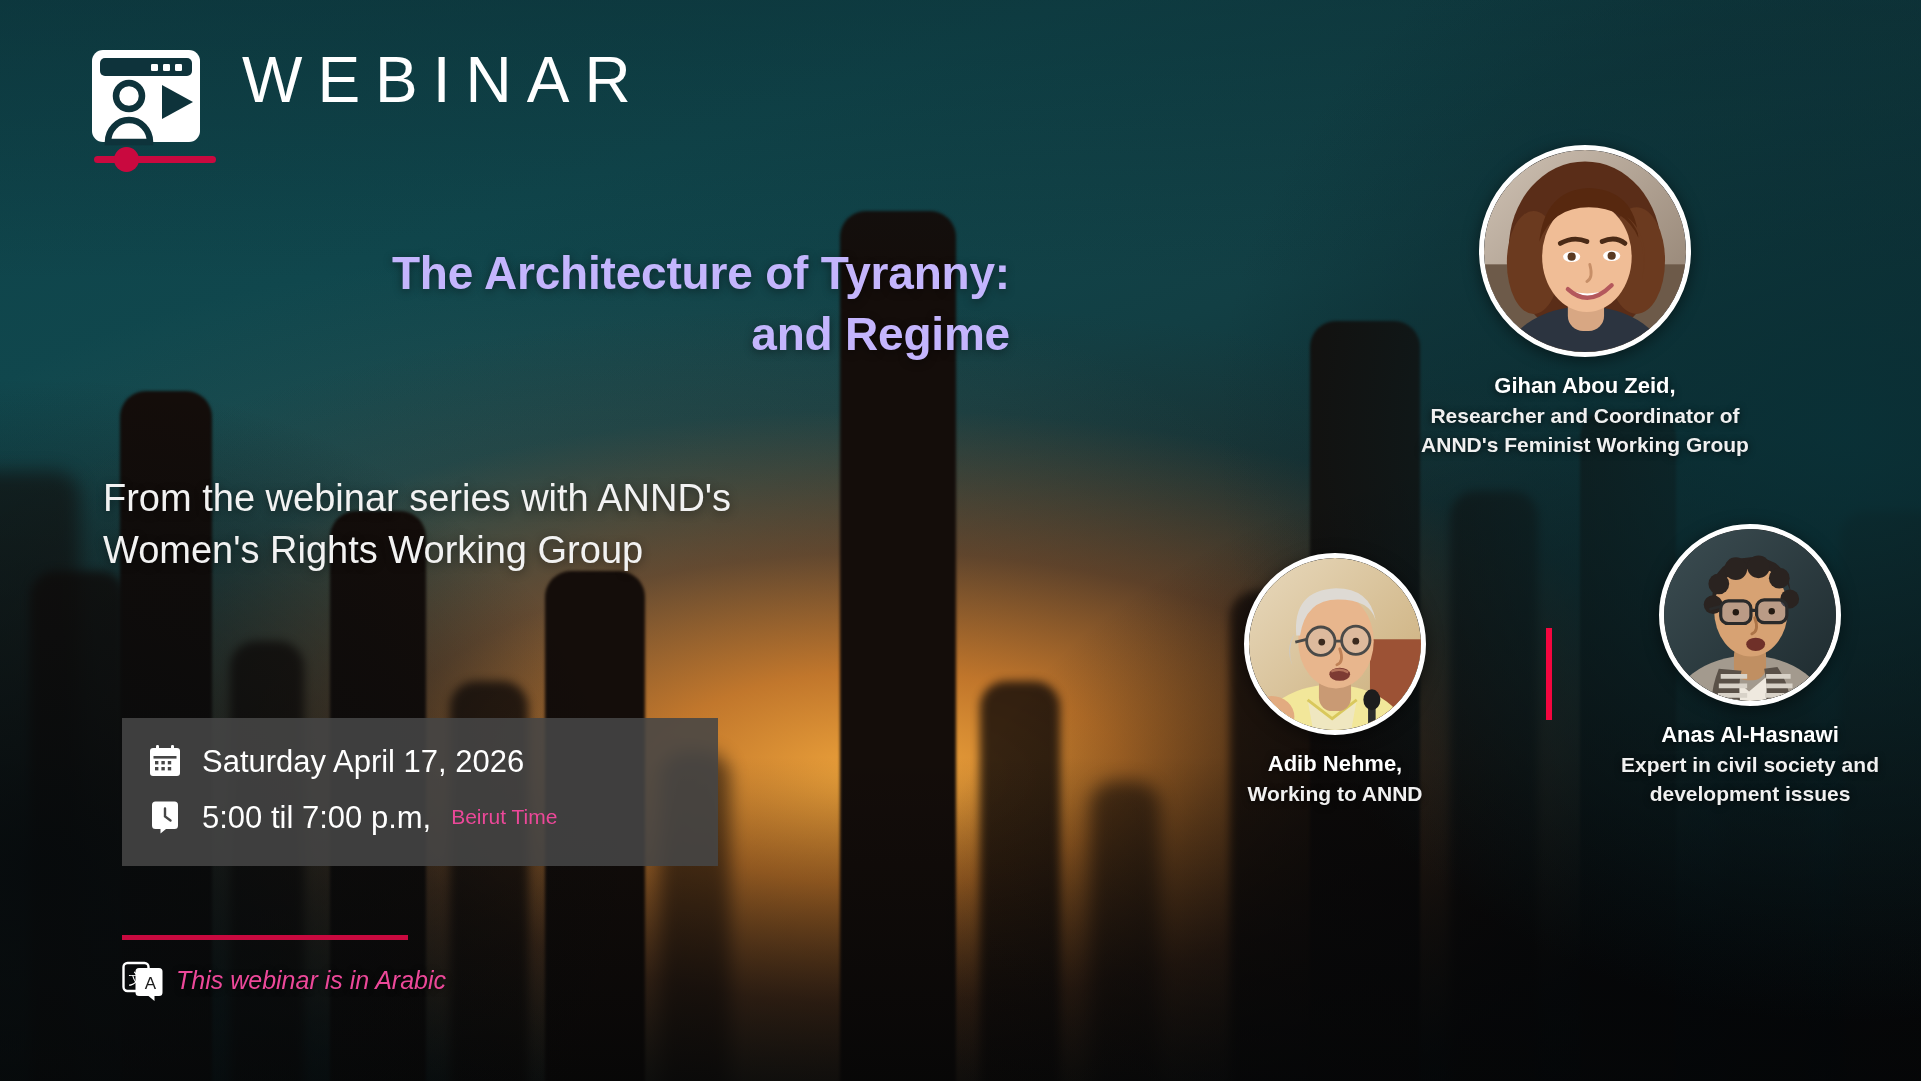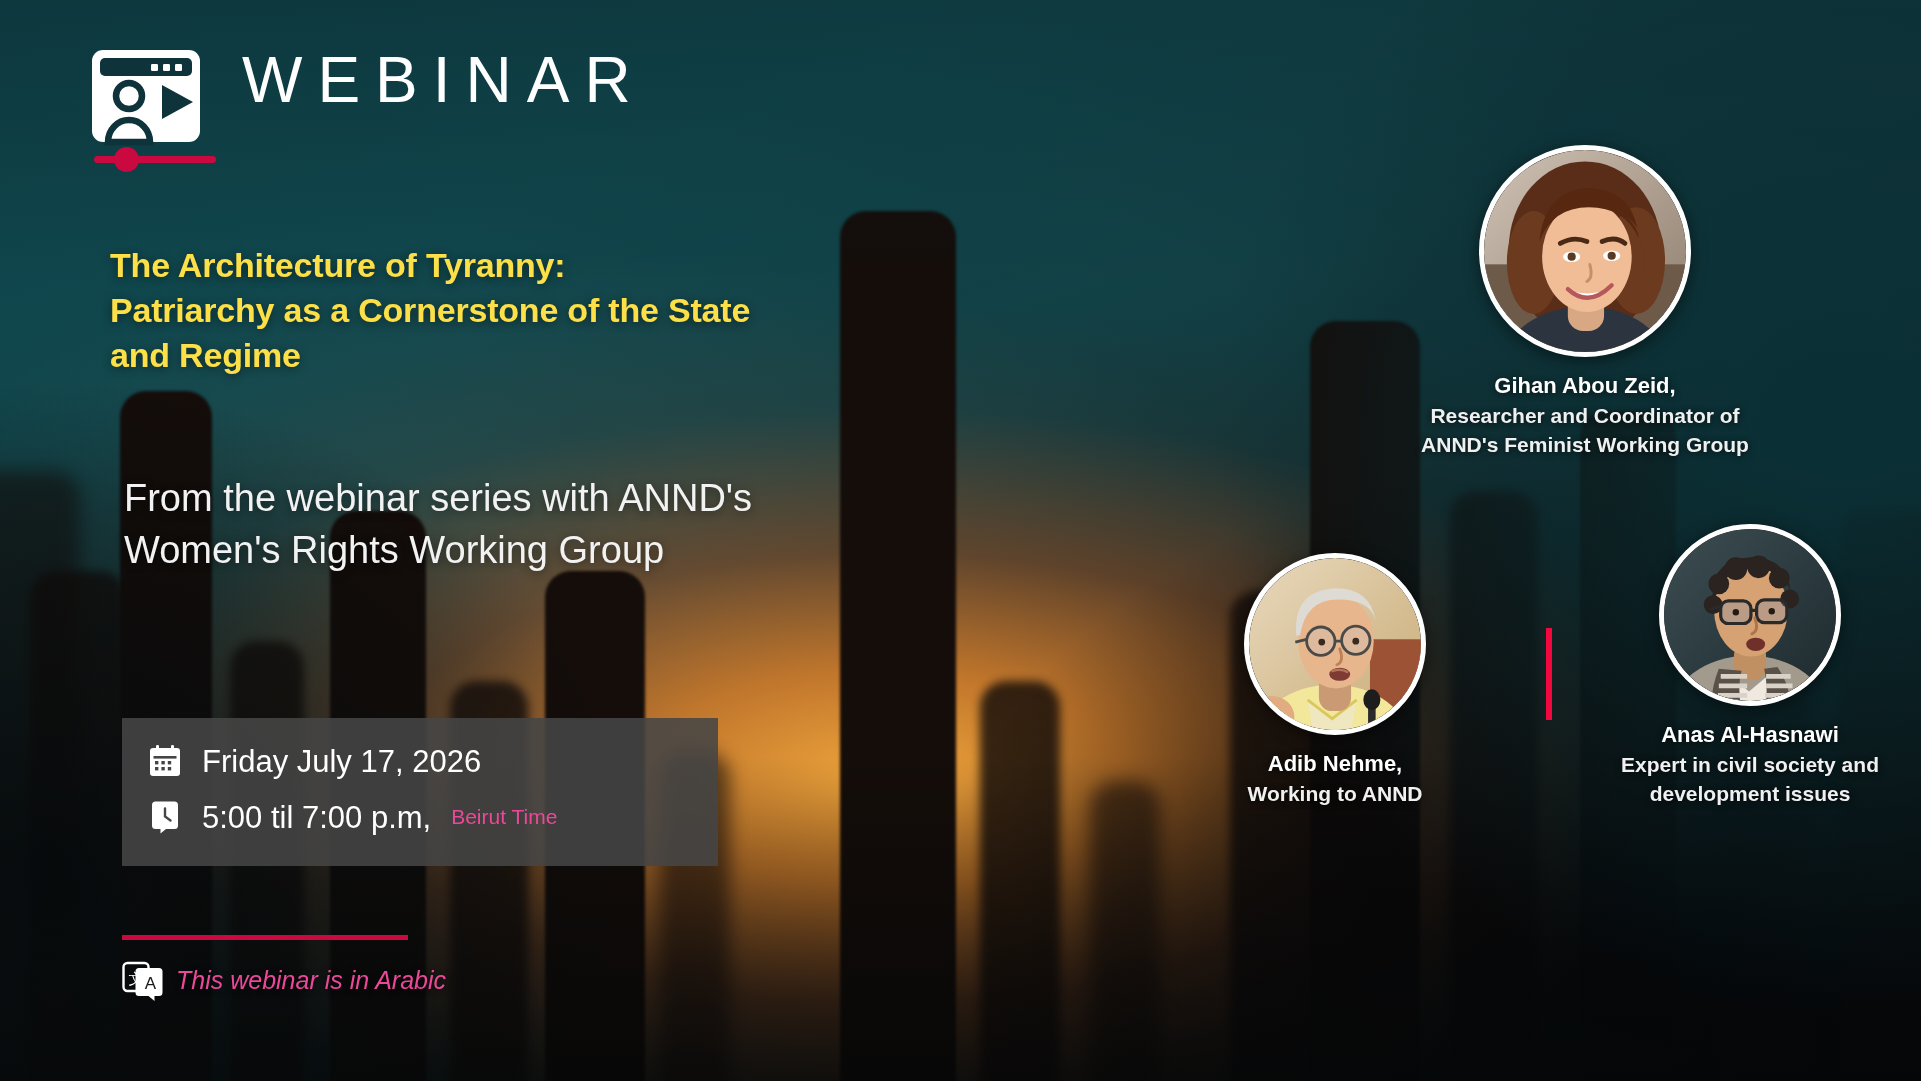--- a/index.html
+++ b/index.html
@@ -64,29 +64,30 @@
     width:122px; height:7px; background:#c9093f; border-radius:4px;
   }
   .logo-knob {
     position:absolute; left:24px; top:99px;
     width:25px; height:25px; border-radius:50%; background:#c9093f;
   }
 
   
   .title {
     position:absolute; left:110px; top:243px; width:900px;
-    color:#fde047; font-size:34px; font-weight:700; line-height:1.33;
+    color:#c4b5fd; font-size:46px; font-weight:700; line-height:1.33;
     font-family:"Liberation Sans", sans-serif;
     letter-spacing:-0.2px;
     text-shadow:0 2px 10px rgba(0,0,0,.45);
+    text-align:right;
   }
   .title span { display:block; }
 
   .subtitle {
-    position:absolute; left:124px; top:473px; width:880px;
+    position:absolute; left:103px; top:473px; width:880px;
     color:#f2f2f2; font-size:38px; font-weight:400; line-height:1.36;
     text-shadow:0 2px 10px rgba(0,0,0,.45);
   }
   .subtitle span { display:block; }
 
   
   .infobox {
     position:absolute; left:122px; top:718px;
     width:596px; height:148px;
     background:rgba(69,69,69,0.88);
@@ -186,21 +187,20 @@
         </svg>
       </div>
       <div class="logo-word">WEBINAR</div>
     </div>
     <div class="logo-bar"></div>
     <div class="logo-knob"></div>
   </div>
 
   <div class="title">
     <span>The Architecture of Tyranny:</span>
-    <span>Patriarchy as a Cornerstone of the State</span>
     <span>and Regime</span>
   </div>
 
   <div class="subtitle">
     <span>From the webinar series with ANND's</span>
     <span>Women's Rights Working Group</span>
   </div>
 
   <div class="infobox">
     <div class="inforow">
@@ -211,21 +211,21 @@
           <rect x="7" y="17" width="3.4" height="3.4" fill="#454545"></rect>
           <rect x="13.4" y="17" width="3.4" height="3.4" fill="#454545"></rect>
           <rect x="19.8" y="17" width="3.4" height="3.4" fill="#454545"></rect>
           <rect x="7" y="23" width="3.4" height="3.4" fill="#454545"></rect>
           <rect x="13.4" y="23" width="3.4" height="3.4" fill="#454545"></rect>
           <rect x="19.8" y="23" width="3.4" height="3.4" fill="#454545"></rect>
           <rect x="8" y="1" width="3" height="5" rx="1.2" fill="#ffffff"></rect>
           <rect x="23" y="1" width="3" height="5" rx="1.2" fill="#ffffff"></rect>
         </svg>
       </span>
-      <span class="info-text">Friday July 17, 2026</span>
+      <span class="info-text">Saturday April 17, 2026</span>
     </div>
     <div class="inforow">
       <span class="ico">
         <svg viewBox="0 0 34 34" width="34" height="34">
           <path d="M4 5 a3.5 3.5 0 0 1 3.5-3.5 h19 A3.5 3.5 0 0 1 30 5 v20.5 a3.5 3.5 0 0 1 -3.5 3.5 h-8.5 l-5.5 4.5 v-4.5 H7.5 A3.5 3.5 0 0 1 4 25.5 Z" fill="#ffffff"></path>
           <path d="M17 8.5 v8 l5.5 4" fill="none" stroke="#454545" stroke-width="2.4" stroke-linecap="round"></path>
         </svg>
       </span>
       <span class="info-text">5:00 til 7:00 p.m,</span>
       <span class="info-sub">Beirut Time</span>

